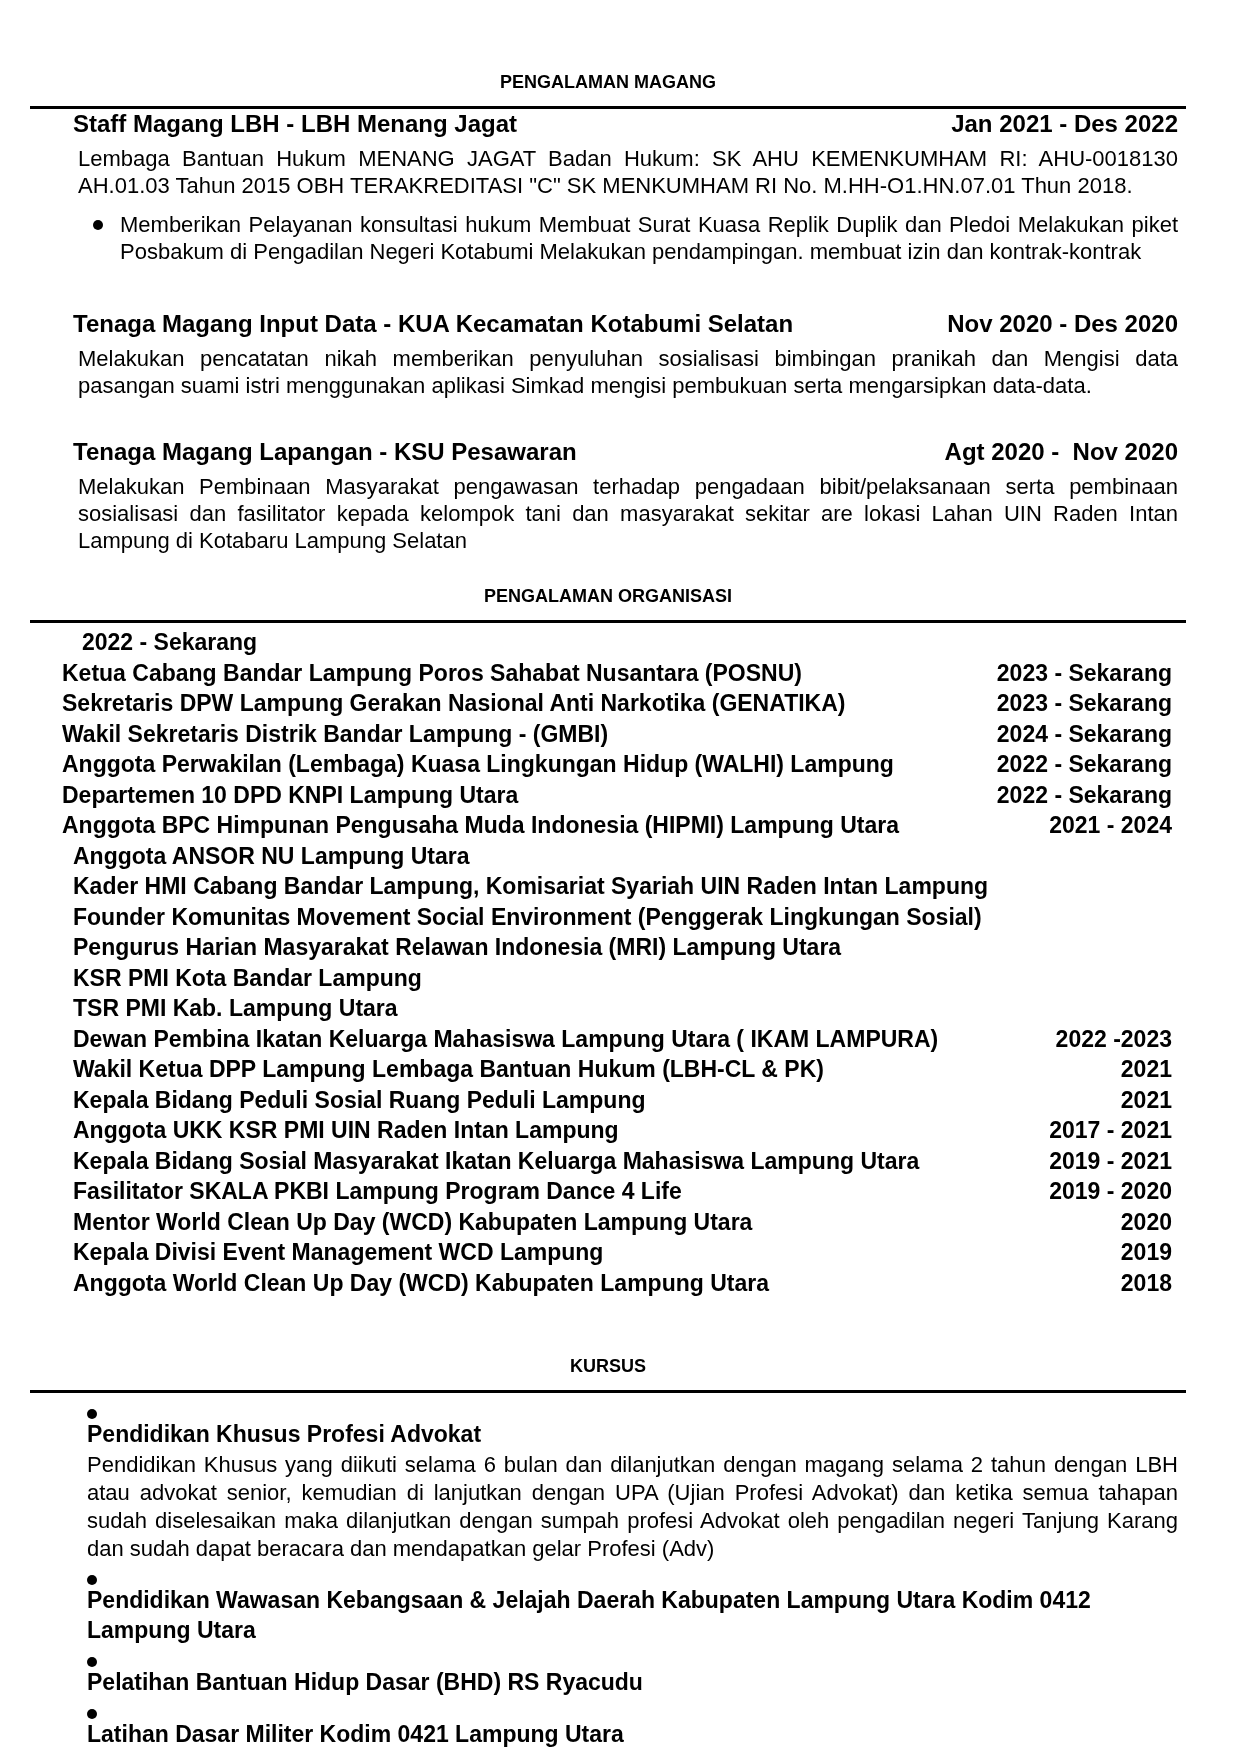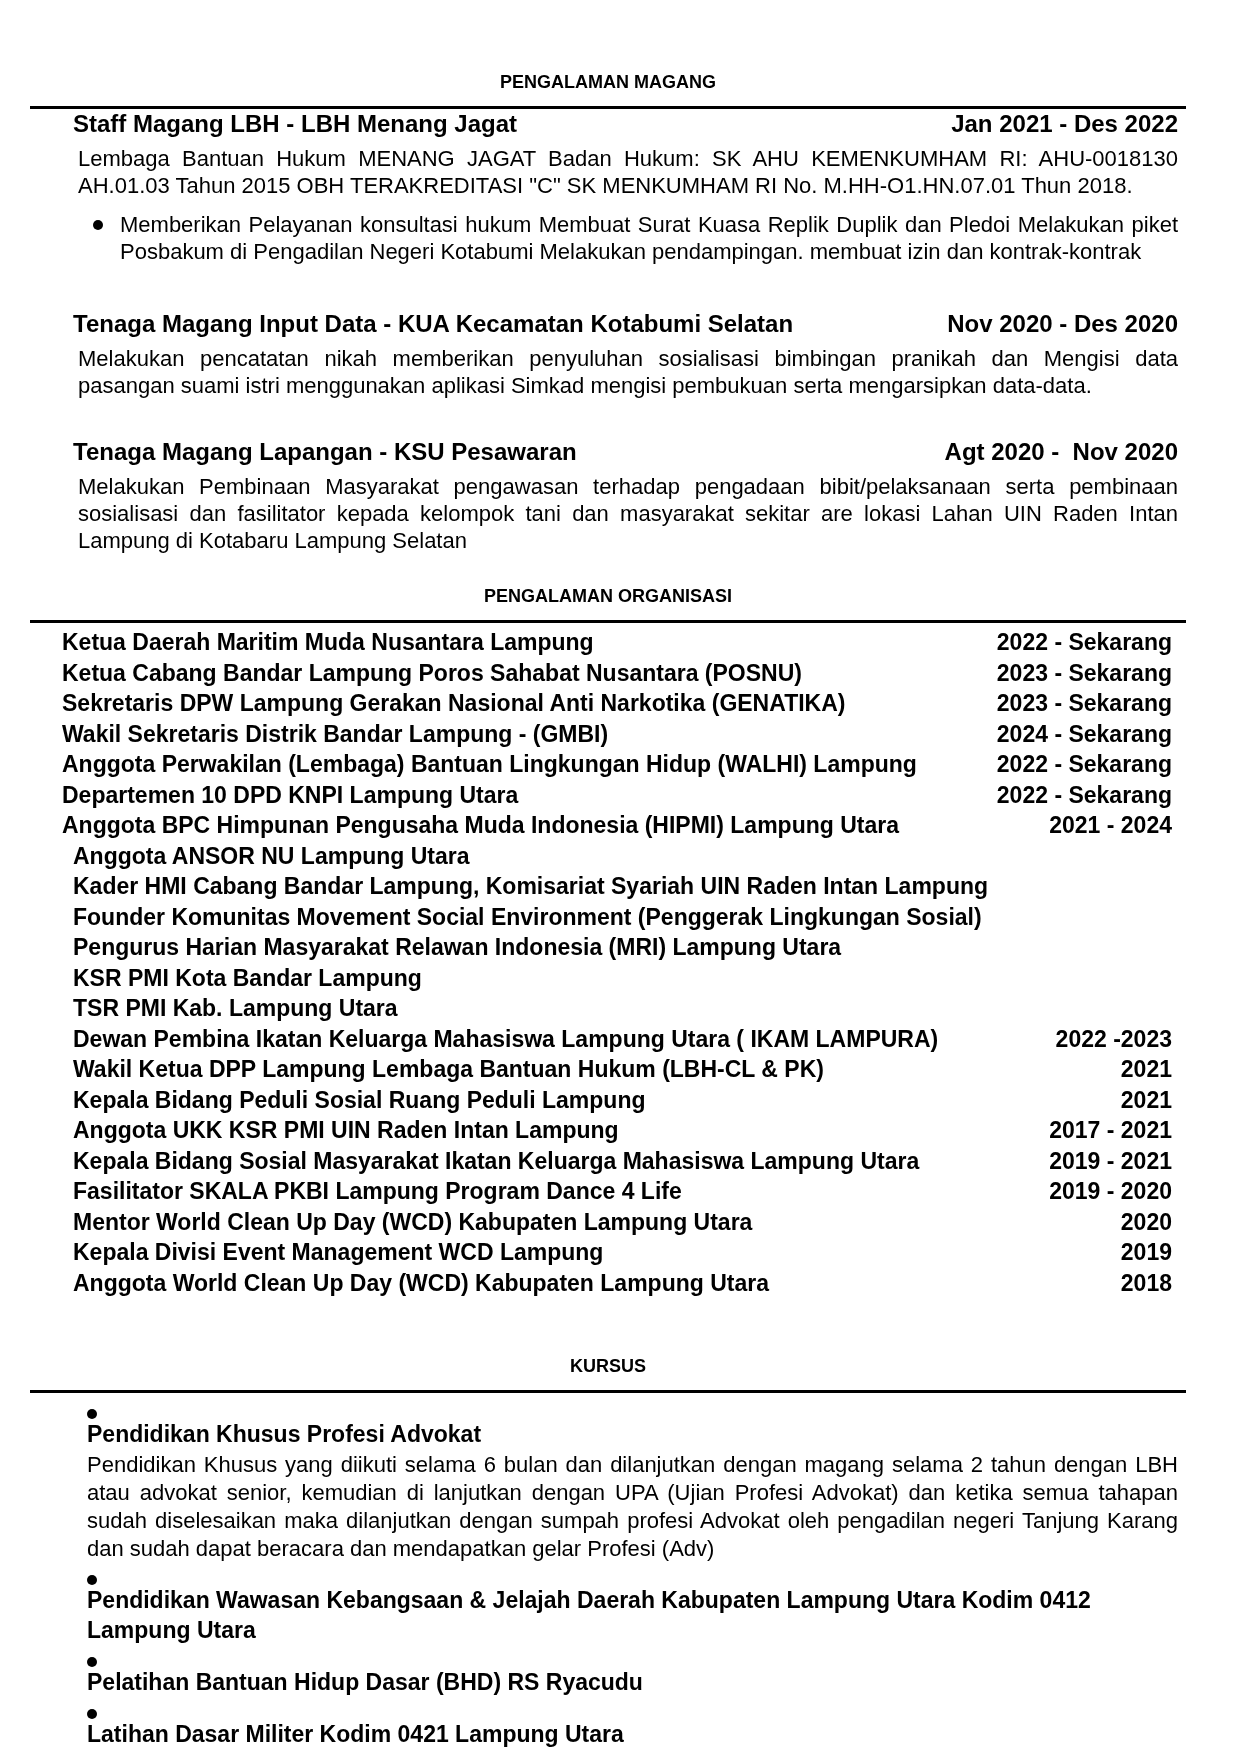--- a/index.html
+++ b/index.html
@@ -109,37 +109,36 @@
       </div>
       <p class="job-desc">Melakukan Pembinaan Masyarakat pengawasan terhadap pengadaan bibit/pelaksanaan serta pembinaan sosialisasi dan fasilitator kepada kelompok tani dan masyarakat sekitar are lokasi Lahan UIN Raden Intan Lampung di Kotabaru Lampung Selatan</p>
     </article>
   </section>
 
   <section class="sec sec-org">
     <h2 class="sec-head">PENGALAMAN ORGANISASI</h2>
 
     <div class="org-list">
       <div class="org-row">
-        <span class="org-role">Ketua Daerah Maritim Muda Nusantara Lampung</span>
         <span class="org-period">2022 - Sekarang</span>
       </div>
       <div class="org-row">
         <span class="org-role">Ketua Cabang Bandar Lampung Poros Sahabat Nusantara (POSNU)</span>
         <span class="org-period">2023 - Sekarang</span>
       </div>
       <div class="org-row">
         <span class="org-role">Sekretaris DPW Lampung Gerakan Nasional Anti Narkotika (GENATIKA)</span>
         <span class="org-period">2023 - Sekarang</span>
       </div>
       <div class="org-row">
         <span class="org-role">Wakil Sekretaris Distrik Bandar Lampung - (GMBI)</span>
         <span class="org-period">2024 - Sekarang</span>
       </div>
       <div class="org-row">
-        <span class="org-role">Anggota Perwakilan (Lembaga) Bantuan Lingkungan Hidup (WALHI) Lampung</span>
+        <span class="org-role">Anggota Perwakilan (Lembaga) Kuasa Lingkungan Hidup (WALHI) Lampung</span>
         <span class="org-period">2022 - Sekarang</span>
       </div>
       <div class="org-row">
         <span class="org-role">Departemen 10 DPD KNPI Lampung Utara</span>
         <span class="org-period">2022 - Sekarang</span>
       </div>
       <div class="org-row">
         <span class="org-role">Anggota BPC Himpunan Pengusaha Muda Indonesia (HIPMI) Lampung Utara</span>
         <span class="org-period">2021 - 2024</span>
       </div>

